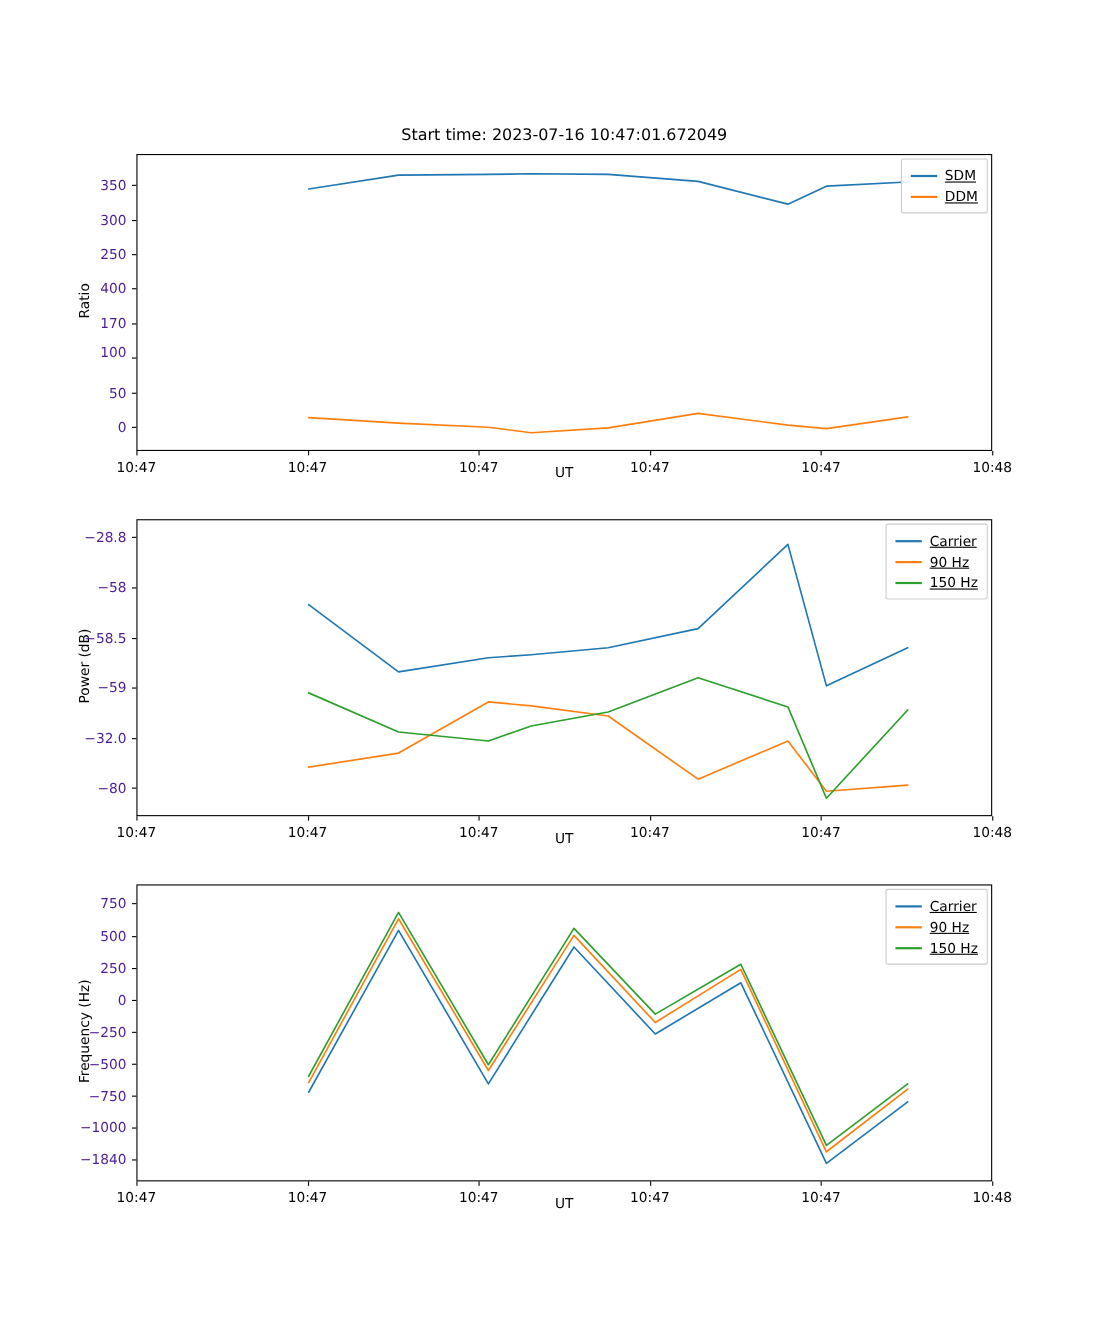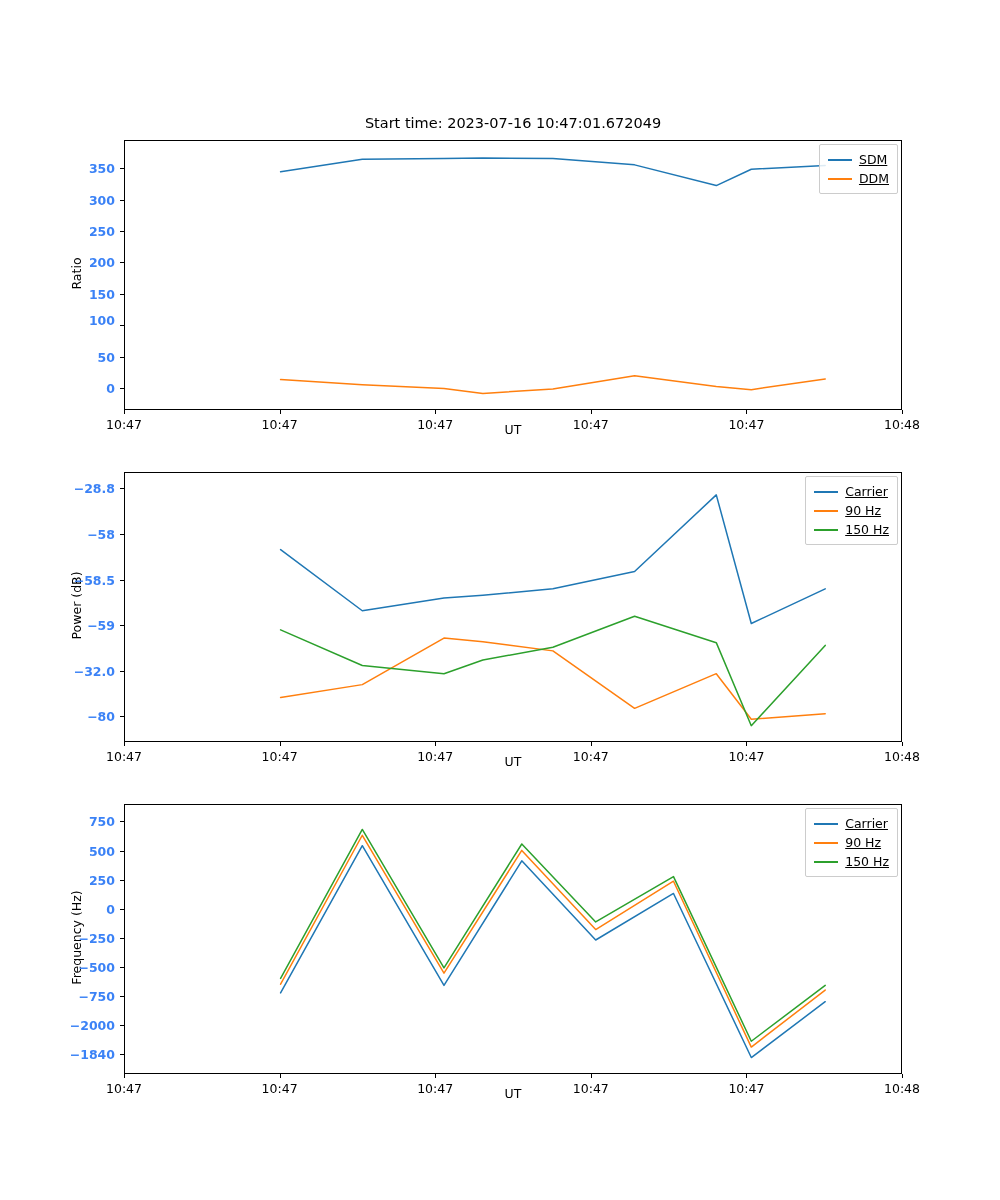--- a/index.html
+++ b/index.html
@@ -64,22 +64,21 @@
     transform: translateX(-50%);
     white-space: nowrap;
     color: #000000;
   }
   .tick-y {
     position: absolute;
     font-size: 12.5px;
     transform: translateY(-50%);
     text-align: right;
     white-space: nowrap;
-    color: #3b82f6;
-    font-weight: bold;
+    color: #4c1d95;
   }
   .tick-mark-x {
     position: absolute;
     width: 1px;
     height: 4px;
     background: #000000;
   }
   .tick-mark-y {
     position: absolute;
     height: 1px;
@@ -154,23 +153,23 @@
       <div class="tick-x" style="left: 622.4px; top: 277px;">10:47</div>
       <div class="tick-mark-x" style="left: 778px; top: 270px;"></div>
       <div class="tick-x" style="left: 778px; top: 277px;">10:48</div>
       <div class="tick-mark-y" style="left: -4px; top: 248.023px;"></div>
       <div class="tick-y" style="right: 787px; top: 248.023px; width: 70px;">0</div>
       <div class="tick-mark-y" style="left: -4px; top: 216.628px;"></div>
       <div class="tick-y" style="right: 787px; top: 216.628px; width: 70px;">50</div>
       <div class="tick-mark-y" style="left: -4px; top: 185.233px;"></div>
       <div class="tick-y" style="right: 787px; top: 180px; width: 70px;">100</div>
       <div class="tick-mark-y" style="left: -4px; top: 153.837px;"></div>
-      <div class="tick-y" style="right: 787px; top: 153.837px; width: 70px;">150</div>
+      <div class="tick-y" style="right: 787px; top: 153.837px; width: 70px;">170</div>
       <div class="tick-mark-y" style="left: -4px; top: 122.442px;"></div>
-      <div class="tick-y" style="right: 787px; top: 122.442px; width: 70px;">200</div>
+      <div class="tick-y" style="right: 787px; top: 122.442px; width: 70px;">400</div>
       <div class="tick-mark-y" style="left: -4px; top: 91.0465px;"></div>
       <div class="tick-y" style="right: 787px; top: 91.0465px; width: 70px;">250</div>
       <div class="tick-mark-y" style="left: -4px; top: 59.6512px;"></div>
       <div class="tick-y" style="right: 787px; top: 59.6512px; width: 70px;">300</div>
       <div class="tick-mark-y" style="left: -4px; top: 28.2558px;"></div>
       <div class="tick-y" style="right: 787px; top: 28.2558px; width: 70px;">350</div>
     </div>
 
   <div class="panel" id="panel2" style="left:124px; top:472px; width:778px; height:270px;">
     <div class="plot-area">
@@ -254,21 +253,21 @@
       <div class="tick-x" style="left: 311.2px; top: 277px;">10:47</div>
       <div class="tick-mark-x" style="left: 466.8px; top: 270px;"></div>
       <div class="tick-x" style="left: 466.8px; top: 277px;">10:47</div>
       <div class="tick-mark-x" style="left: 622.4px; top: 270px;"></div>
       <div class="tick-x" style="left: 622.4px; top: 277px;">10:47</div>
       <div class="tick-mark-x" style="left: 778px; top: 270px;"></div>
       <div class="tick-x" style="left: 778px; top: 277px;">10:48</div>
       <div class="tick-mark-y" style="left: -4px; top: 250.216px;"></div>
       <div class="tick-y" style="right: 787px; top: 250.216px; width: 70px;">−1840</div>
       <div class="tick-mark-y" style="left: -4px; top: 221.121px;"></div>
-      <div class="tick-y" style="right: 787px; top: 221.121px; width: 70px;">−2000</div>
+      <div class="tick-y" style="right: 787px; top: 221.121px; width: 70px;">−1000</div>
       <div class="tick-mark-y" style="left: -4px; top: 192.026px;"></div>
       <div class="tick-y" style="right: 787px; top: 192.026px; width: 70px;">−750</div>
       <div class="tick-mark-y" style="left: -4px; top: 162.931px;"></div>
       <div class="tick-y" style="right: 787px; top: 162.931px; width: 70px;">−500</div>
       <div class="tick-mark-y" style="left: -4px; top: 133.836px;"></div>
       <div class="tick-y" style="right: 787px; top: 133.836px; width: 70px;">−250</div>
       <div class="tick-mark-y" style="left: -4px; top: 104.741px;"></div>
       <div class="tick-y" style="right: 787px; top: 104.741px; width: 70px;">0</div>
       <div class="tick-mark-y" style="left: -4px; top: 75.6466px;"></div>
       <div class="tick-y" style="right: 787px; top: 75.6466px; width: 70px;">250</div>

